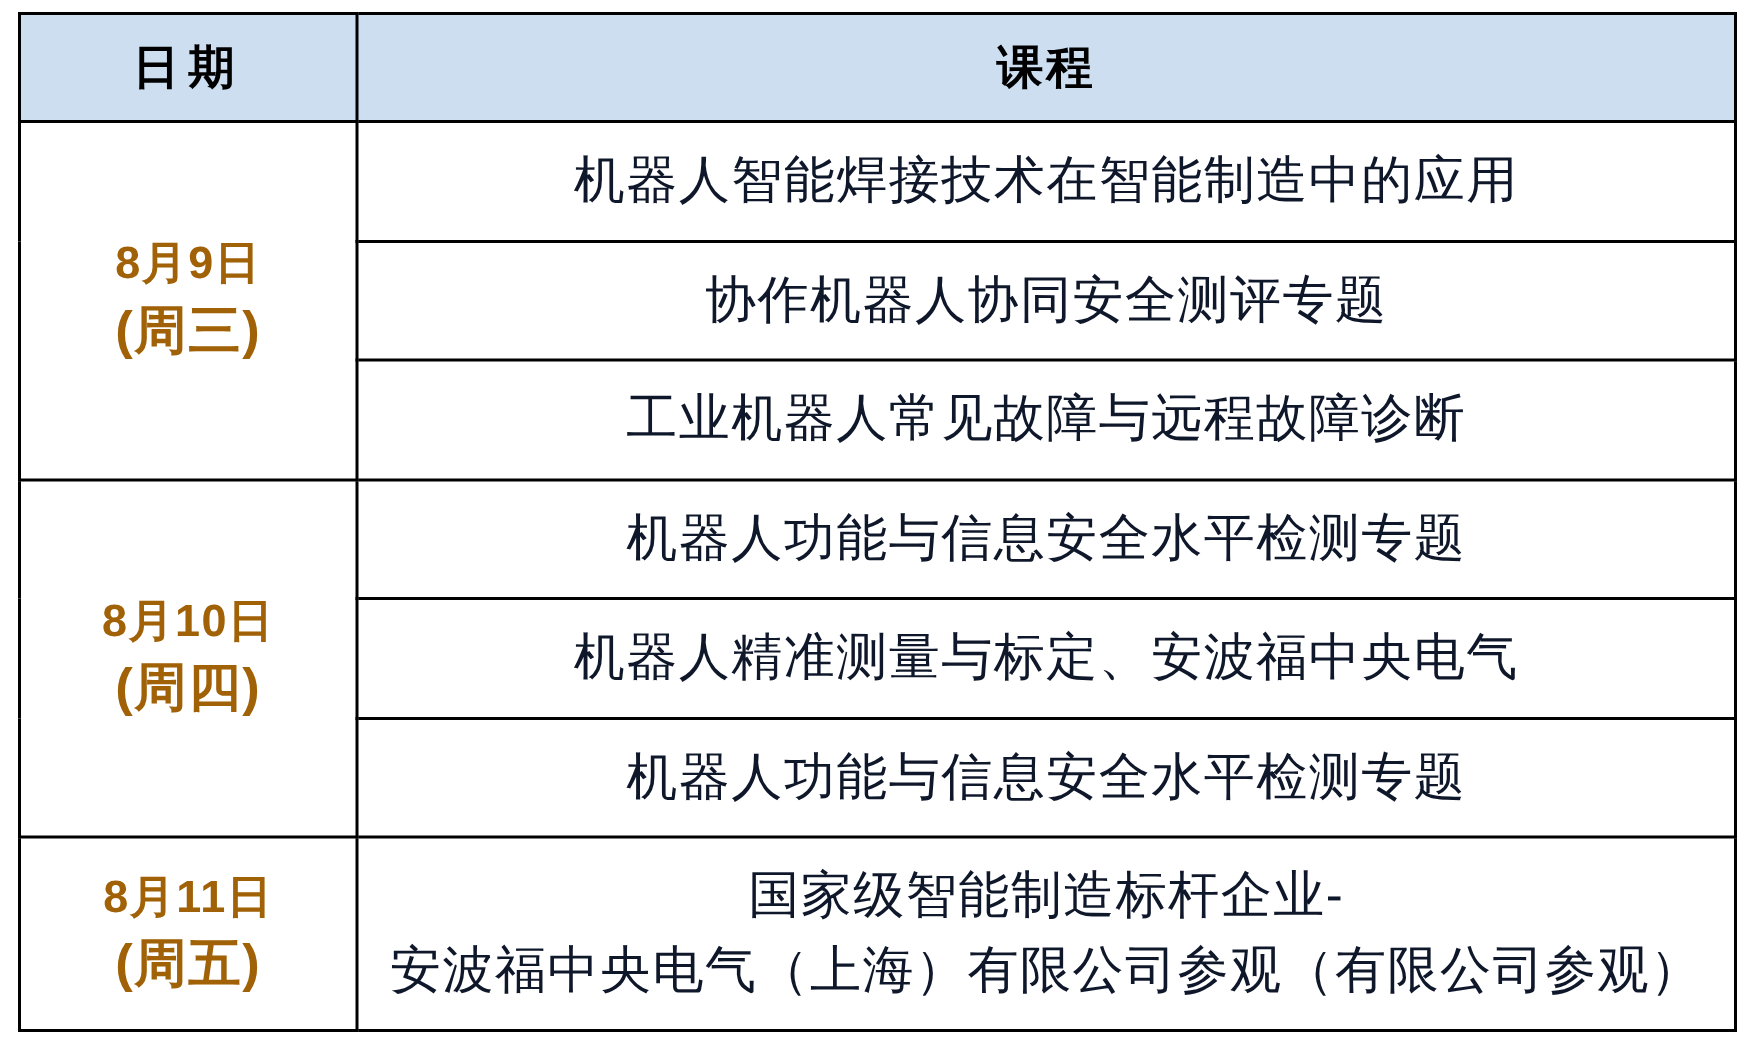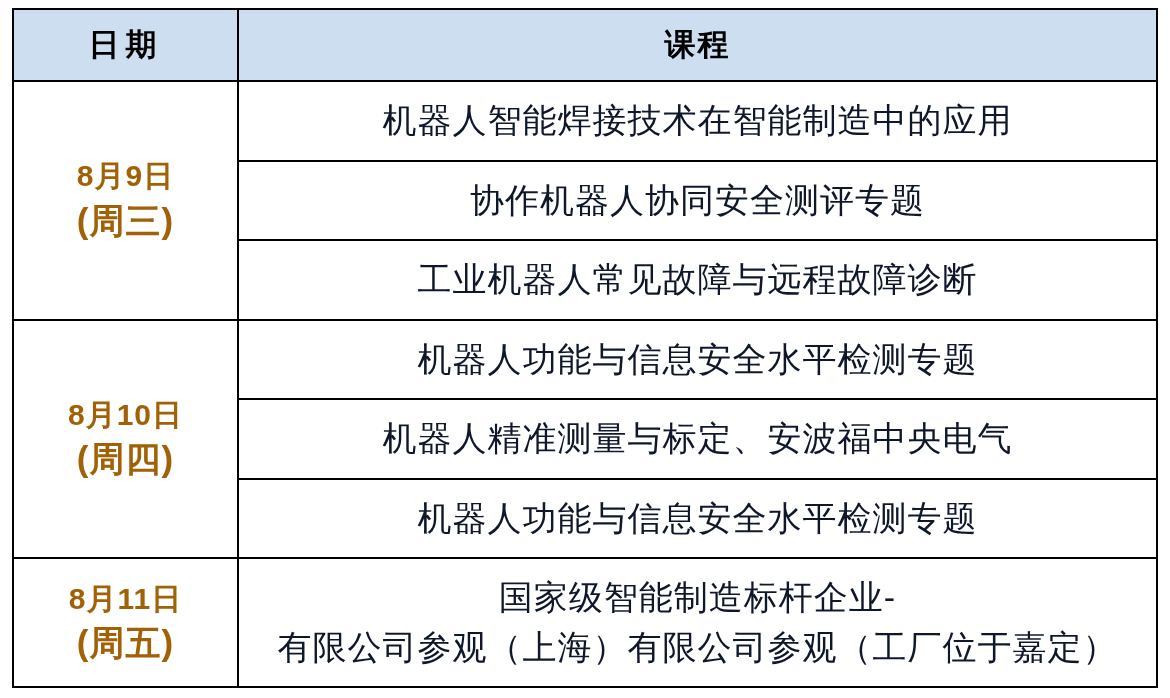--- a/index.html
+++ b/index.html
@@ -134,18 +134,18 @@
         </td>
       </tr>
 
       <tr class="course-row-tall">
         <td class="date-cell">
           <span class="d-main">8月11日</span>
           <span class="d-sub">(周五)</span>
         </td>
         <td class="course-cell">
           <span class="line">国家级智能制造标杆企业-</span>
-          <span class="line">有限公司参观（上海）有限公司参观（工厂位于嘉定）</span>
+          <span class="line">安波福中央电气（上海）有限公司参观（有限公司参观）</span>
         </td>
       </tr>
     </tbody>
   </table>
 </div>
 
 </body></html>

